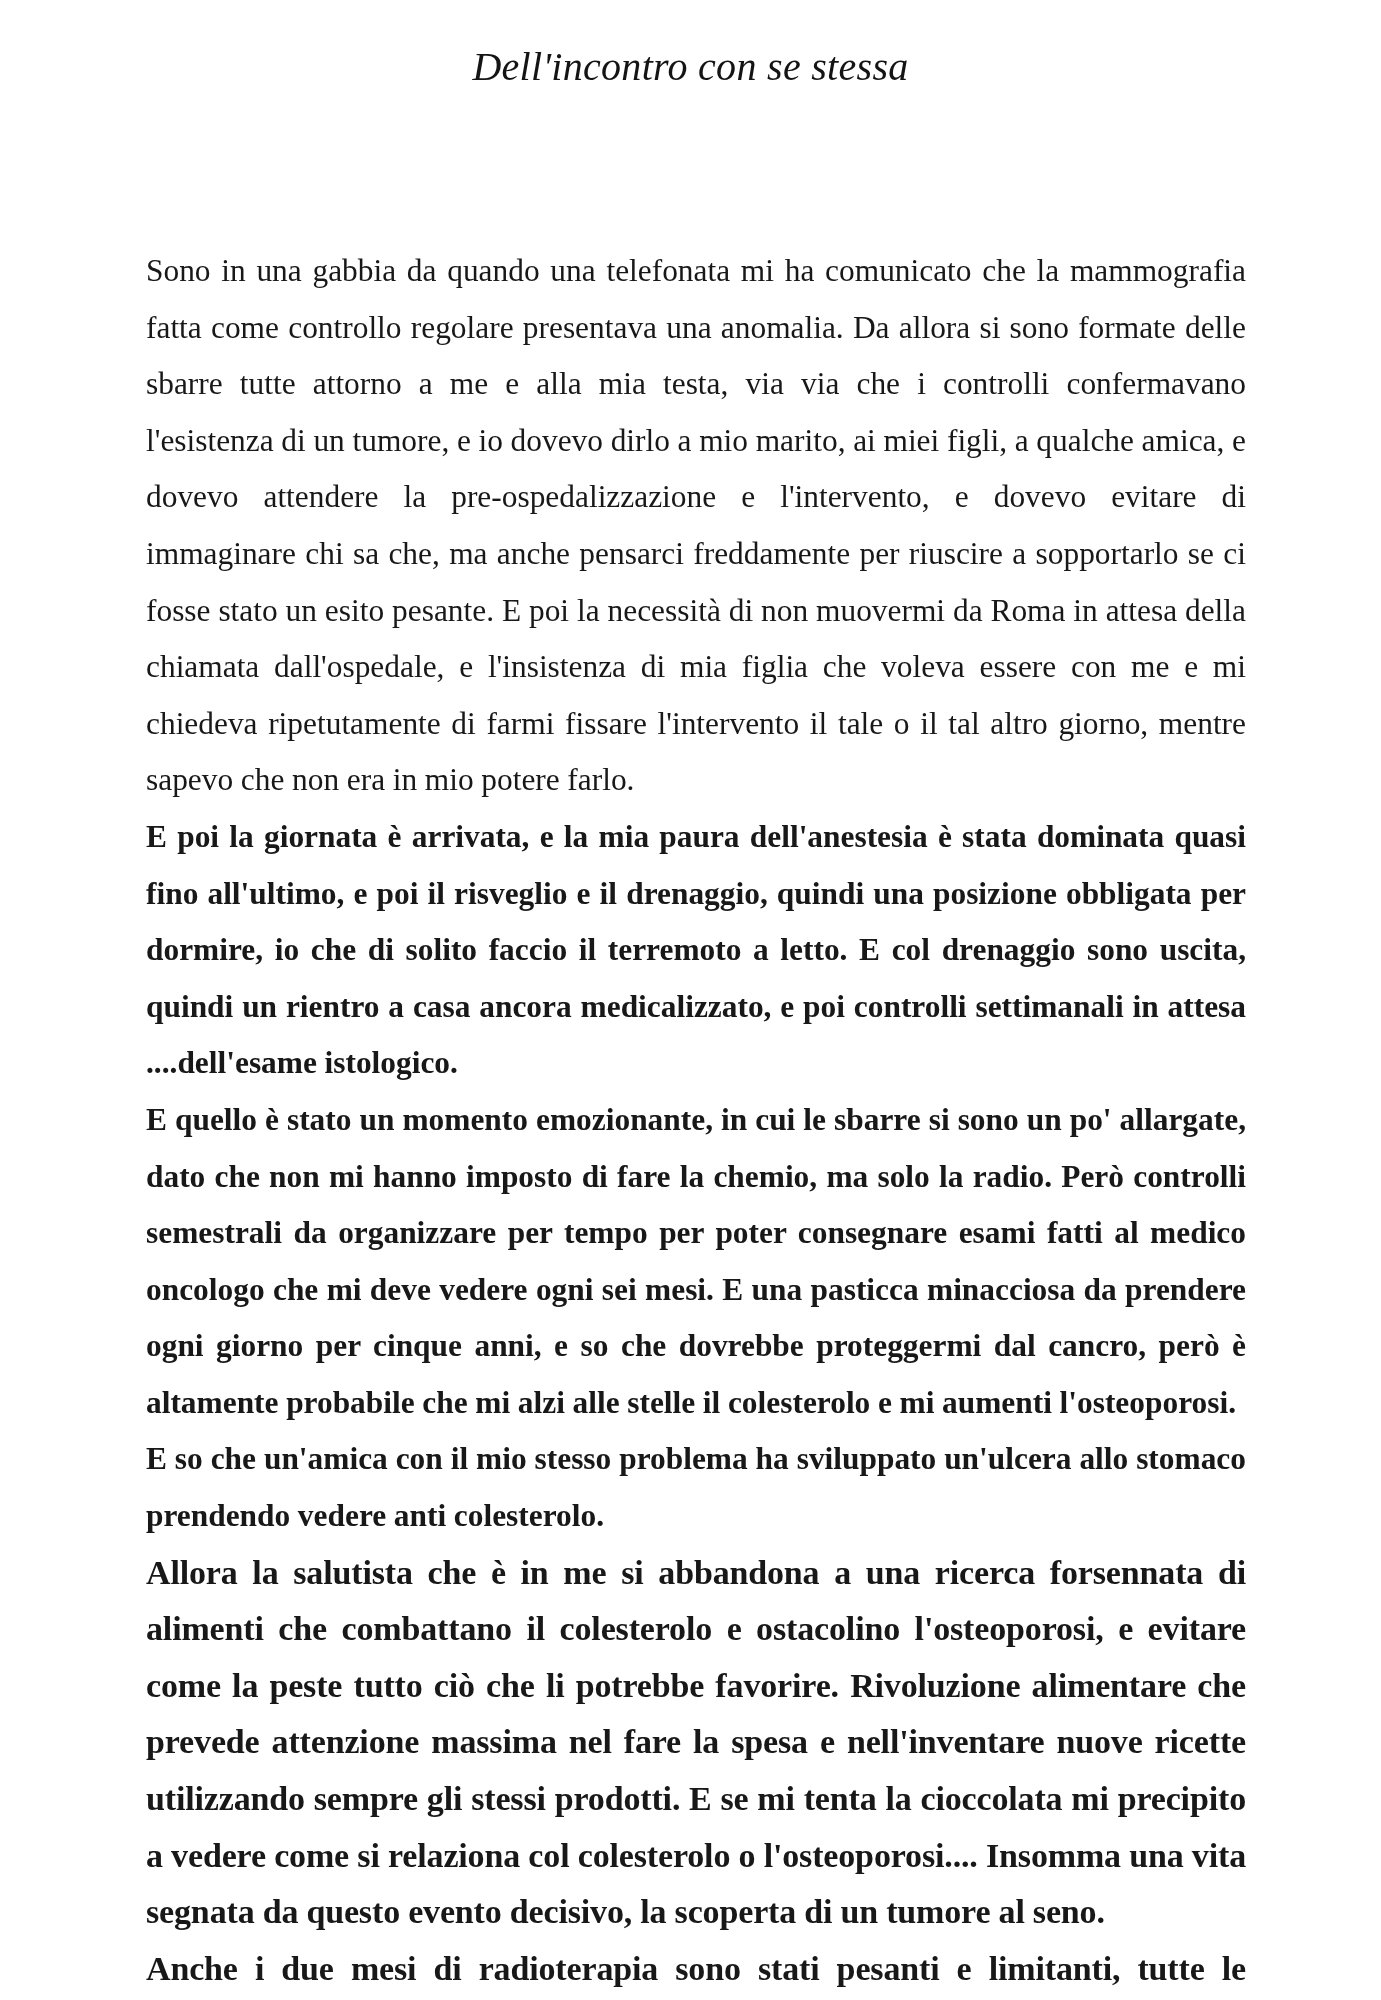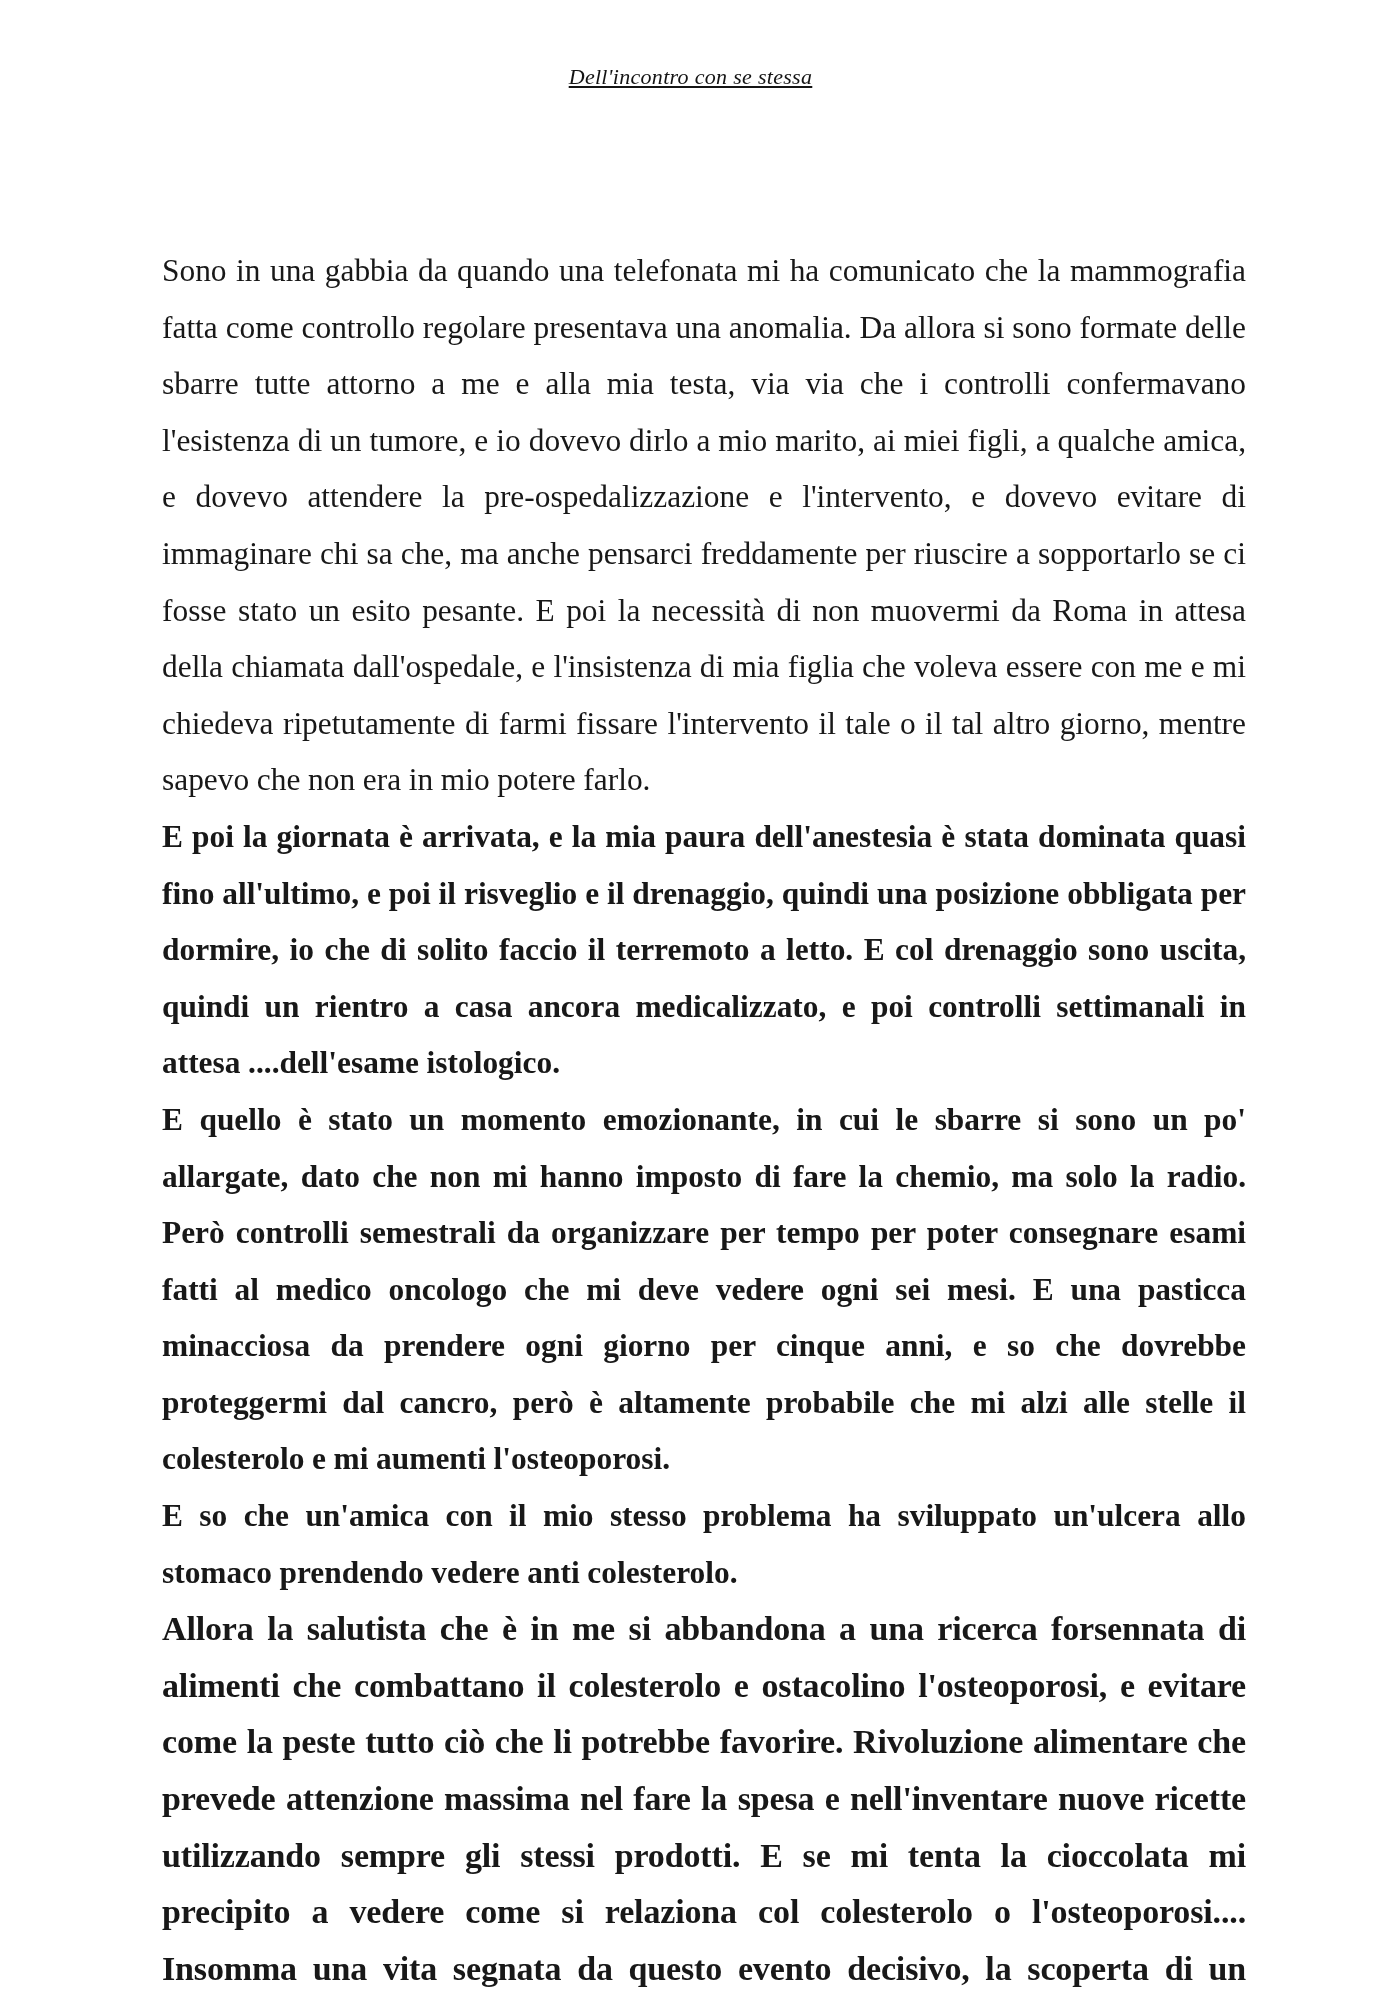--- a/index.html
+++ b/index.html
@@ -13,29 +13,28 @@
     height: 2000px;
     background: #ffffff;
     overflow: hidden;
     font-family: "Liberation Serif", "DejaVu Serif", serif;
     color: #1a1a1a;
   }
 
   
   .running-header {
     position: absolute;
-    top: 64px;
+    top: 43px;
     left: 0;
     width: 100%;
     text-align: center;
     font-style: italic;
-    font-size: 22px;
+    font-size: 40px;
     letter-spacing: 0.3px;
     color: #141414;
-    text-decoration: underline;
   }
 
   
   .title-block {
     position: absolute;
     top: 140px;
     left: 0;
     width: 100%;
     text-align: center;
   }
@@ -69,21 +68,21 @@
     text-justify: inter-word;
     -webkit-hyphens: none;
     hyphens: none;
     color: #181818;
     word-spacing: -0.2px;
   }
   
   .para + .para { margin-top: 0; font-weight: bold; }
 
   
-  .para { text-align-last: left; margin-left: 16px; }
+  .para { text-align-last: left; }
 
   
   .para.dense {
     font-size: 34px;
     letter-spacing: -0.15px;
   }
 
   
   .page-number {
     position: absolute;

